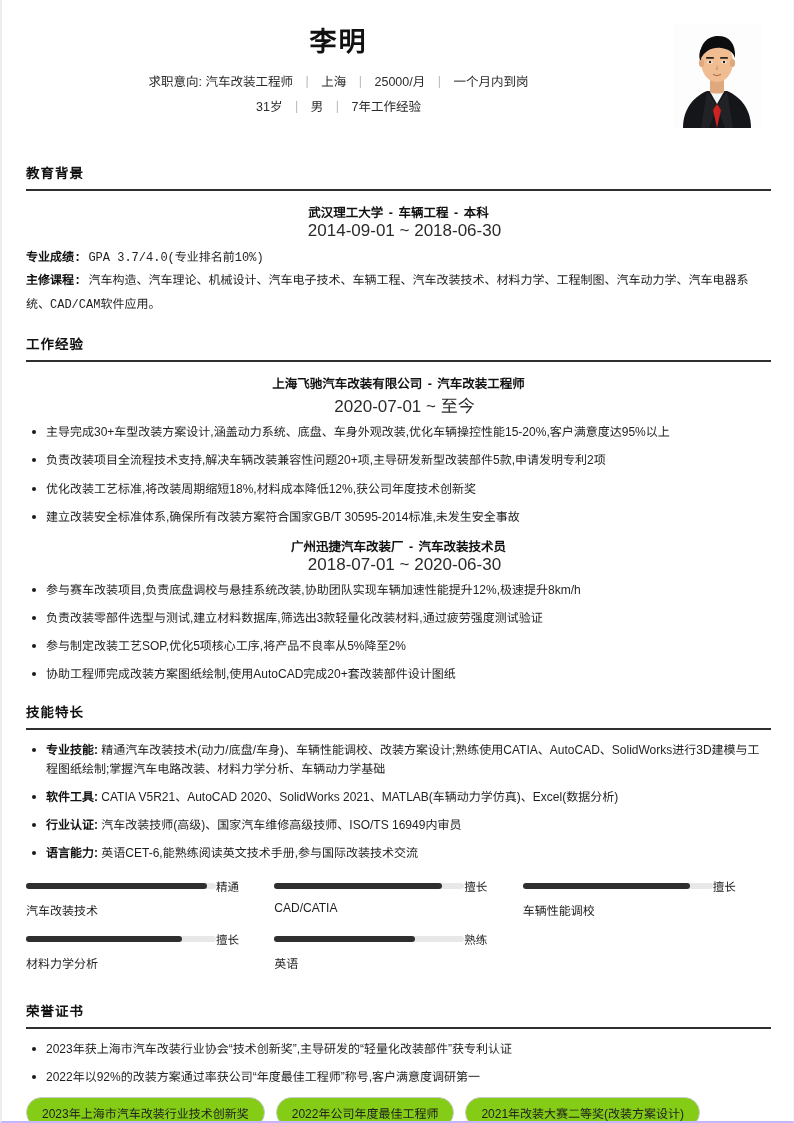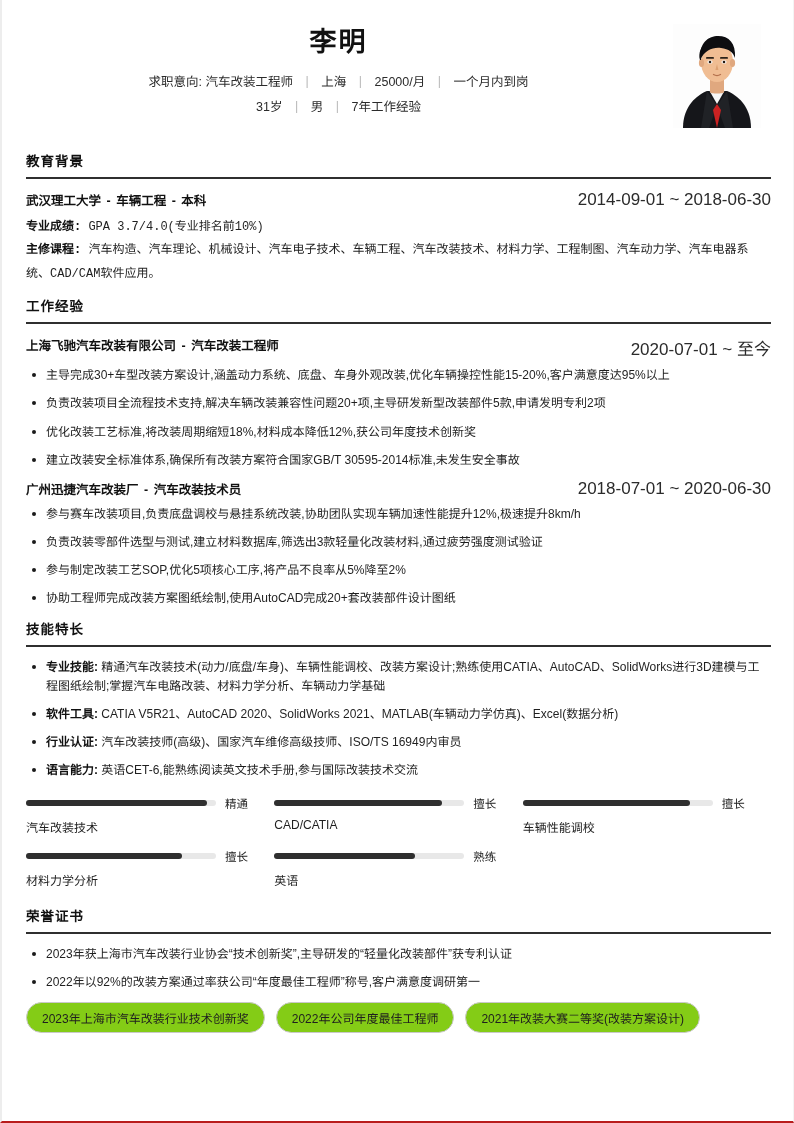--- a/index.html
+++ b/index.html
@@ -13,21 +13,21 @@
     color: #1a1a1a;
     -webkit-font-smoothing: antialiased;
   }
 
   .page {
     position: relative;
     width: 794px;
     height: 1123px;
     background: #ffffff;
     border-left: 2px solid #ededed;
-    border-bottom: 2px solid #b91c1c;
+    border-bottom: 2px solid #c4b5fd;
     border-right: 1px solid #f4f4f4;
     padding: 18px 22px 10px 24px;
     overflow: hidden;
   }
 
   
   .header {
     position: relative;
     padding: 6px 0 18px 0;
     min-height: 128px;
@@ -64,41 +64,42 @@
     top: 6px;
     right: 10px;
     width: 88px;
     height: 104px;
     background: #fdfdfd;
     overflow: hidden;
   }
   .avatar svg { display: block; width: 100%; height: 100%; }
 
   
-  .section { margin-top: 4px; }
+  .section { margin-top: 16px; }
   .section-title {
     font-size: 13.5px;
     font-weight: bold;
     color: #111111;
     letter-spacing: 1px;
     padding-bottom: 7px;
   }
   .section-rule {
     height: 2px;
     background: #2f2f2f;
     margin-bottom: 11px;
   }
 
   
   .entry { margin-bottom: 9px; }
   .entry-head {
     display: flex;
     justify-content: space-between;
-    align-items: flex-start;
+    align-items: center;
     margin-bottom: 6px;
+    flex-direction: column;
   }
   .entry-title {
     font-size: 12.5px;
     font-weight: bold;
     color: #111111;
   }
   .entry-title .dash { font-weight: bold; color: #111; padding: 0 2px; }
   .entry-date {
     font-size: 17px;
     color: #2b2b2b;
@@ -142,21 +143,20 @@
     margin-top: 14px;
   }
   .skill-cell {
     width: 33.333%;
     margin-bottom: 13px;
     padding-right: 26px;
   }
   .skill-bar-row {
     display: flex;
     align-items: center;
-    gap: 9px;
     text-align: right;
   }
   .skill-track {
     position: relative;
     flex: 1;
     height: 6px;
     background: #e8e8e8;
     border-radius: 3px;
     max-width: 190px;
   }

